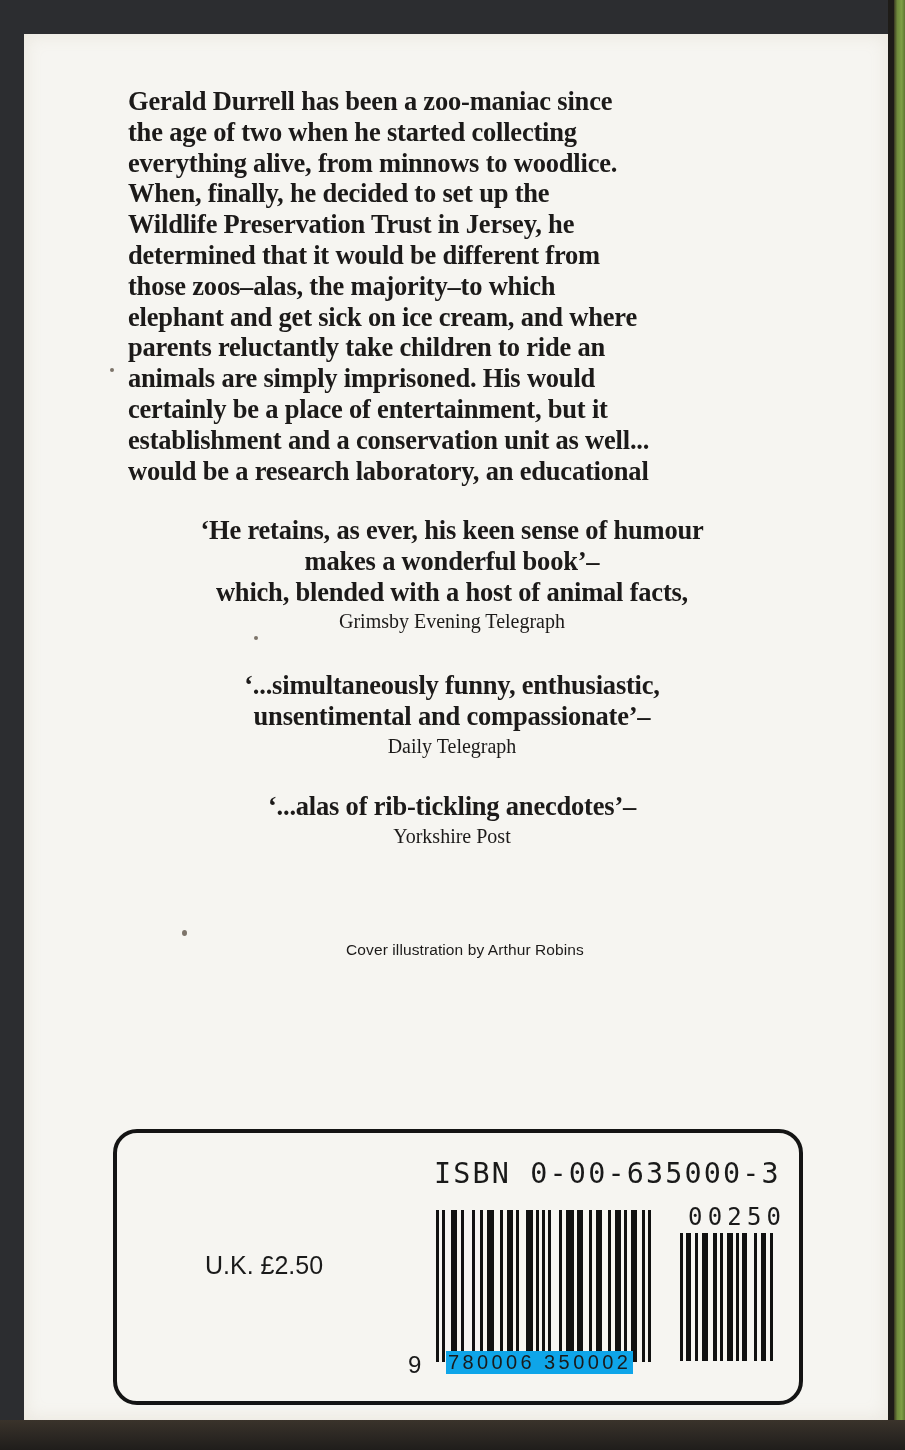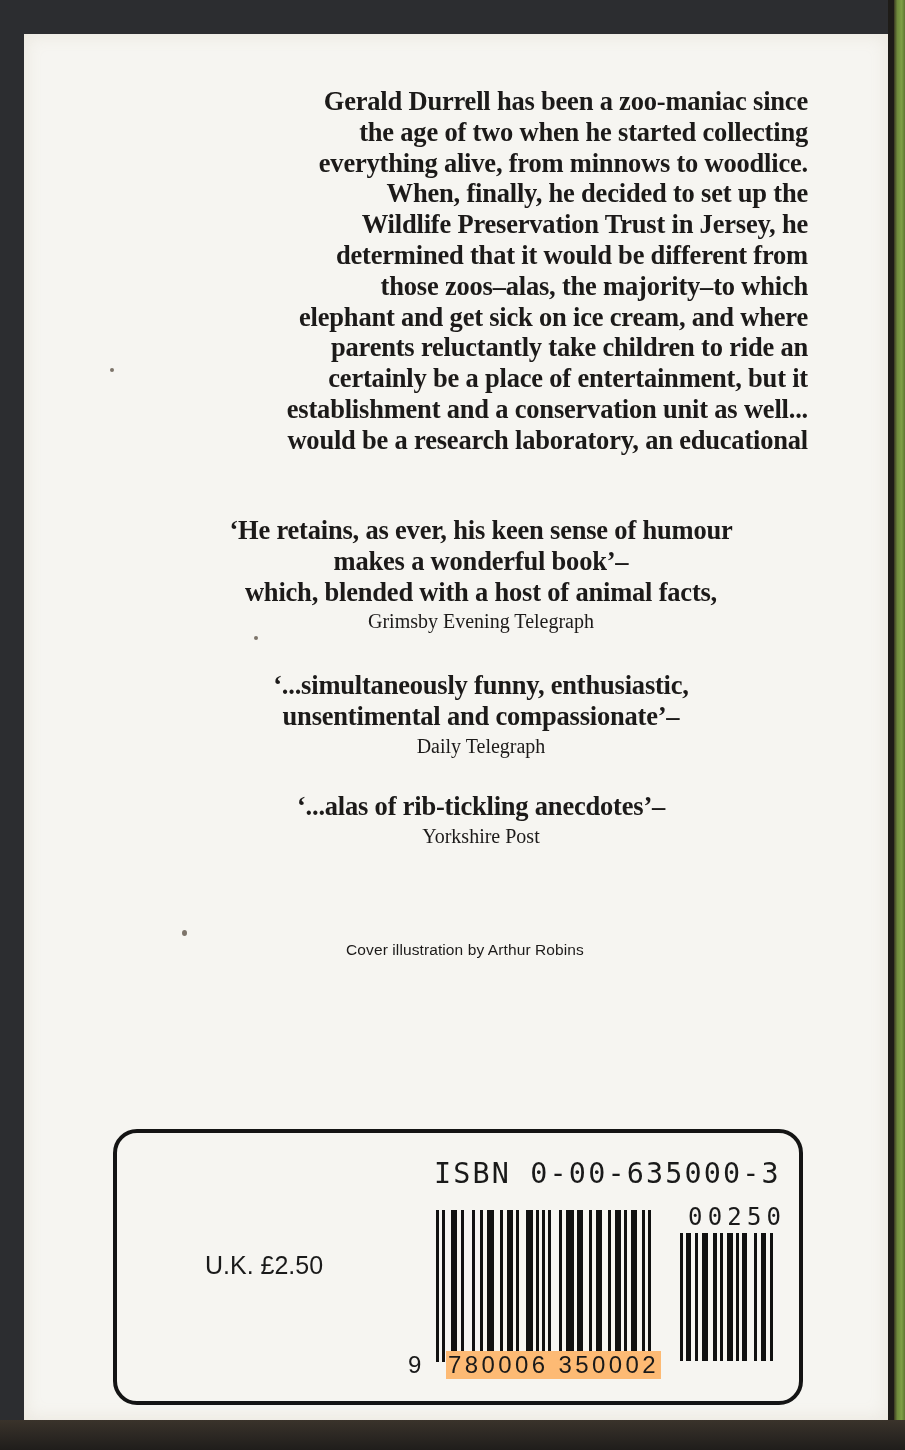--- a/index.html
+++ b/index.html
@@ -20,27 +20,27 @@
       background: #f6f5f1;
       box-shadow: inset 0 0 18px rgba(180,160,130,0.18);
     }
     .bottom-shade {
       position: absolute; left: 0; top: 1420px; width: 905px; height: 30px;
       background: linear-gradient(to bottom, #3a332b, #1f1d1b);
     }
     .serif { font-family: "Liberation Serif", "DejaVu Serif", serif; color: #1c1a19; }
     .blurb {
       position: absolute; left: 128px; top: 86px; width: 680px;
-      text-align: right; font-weight: bold; font-size: 26.5px; line-height: 30.8px;
+      text-align: left; font-weight: bold; font-size: 26.5px; line-height: 30.8px;
       letter-spacing: -0.2px;
       font-family: Liberation Serif, serif;
     }
     .blurb .line { display: block; white-space: nowrap; }
     .quote {
-      position: absolute; left: 141px; width: 680px; text-align: center;
+      position: absolute; left: 112px; width: 680px; text-align: center;
     }
     .quote .q { display: block; font-weight: bold; font-size: 26.5px; line-height: 30.8px; white-space: nowrap; letter-spacing: -0.2px; }
     .quote .src { display: block; font-weight: normal; font-size: 20px; line-height: 28px; white-space: nowrap; }
     .credit {
       position: absolute; left: 240px; top: 941px; width: 450px; text-align: center;
       font-family: "Liberation Sans", "DejaVu Sans", sans-serif; font-size: 15.5px; color: #1c1a19;
       letter-spacing: 0.1px;
     }
     .price-box {
       position: absolute; left: 113px; top: 1129px; width: 690px; height: 276px;
@@ -63,22 +63,22 @@
     .addon-digits {
       position: absolute; left: 688px; top: 1203px;
       font-family: "DejaVu Sans Mono", "Liberation Mono", monospace; font-size: 24px; color: #1a1a1a;
       letter-spacing: 5.2px;
     }
     .ean-first {
       position: absolute; left: 408px; top: 1351px;
       font-family: "Liberation Sans", "DejaVu Sans", sans-serif; font-size: 24px; color: #1a1a1a;
     }
     .ean-rest {
-      position: absolute; left: 446px; top: 1351px; background: #fdba74; padding: 0 2px;
-      font-family: "Liberation Sans", "DejaVu Sans", sans-serif; font-size: 24px; color: #1a1a1a;
+      position: absolute; left: 446px; top: 1351px; background: #0ea5e9; padding: 0 2px;
+      font-family: "Liberation Sans", "DejaVu Sans", sans-serif; font-size: 20px; color: #1a1a1a;
       letter-spacing: 3.4px;
     }
     .speck { position: absolute; width: 4px; height: 4px; border-radius: 50%; background: #7d746a; }
   </style>
 </head>
 <body>
 
 <div class="spine-shadow"></div>
 <div class="green-strip"></div>
 
@@ -88,20 +88,21 @@
 <div class="blurb serif">
   <span class="line">Gerald Durrell has been a zoo-maniac since</span>
   <span class="line">the age of two when he started collecting</span>
   <span class="line">everything alive, from minnows to woodlice.</span>
   <span class="line">When, finally, he decided to set up the</span>
   <span class="line">Wildlife Preservation Trust in Jersey, he</span>
   <span class="line">determined that it would be different from</span>
   <span class="line">those zoos–alas, the majority–to which</span>
   <span class="line">elephant and get sick on ice cream, and where</span>
   <span class="line">parents reluctantly take children to ride an</span>
+  <span class="line">animals are simply imprisoned. His would</span>
   <span class="line">certainly be a place of entertainment, but it</span>
   <span class="line">establishment and a conservation unit as well...</span>
   <span class="line">would be a research laboratory, an educational</span>
 </div>
 
 <div class="quote serif" style="top: 515px;">
   <span class="q">‘He retains, as ever, his keen sense of humour</span>
   <span class="q">makes a wonderful book’–</span>
   <span class="q">which, blended with a host of animal facts,</span>
   <span class="src">Grimsby Evening Telegraph</span>

